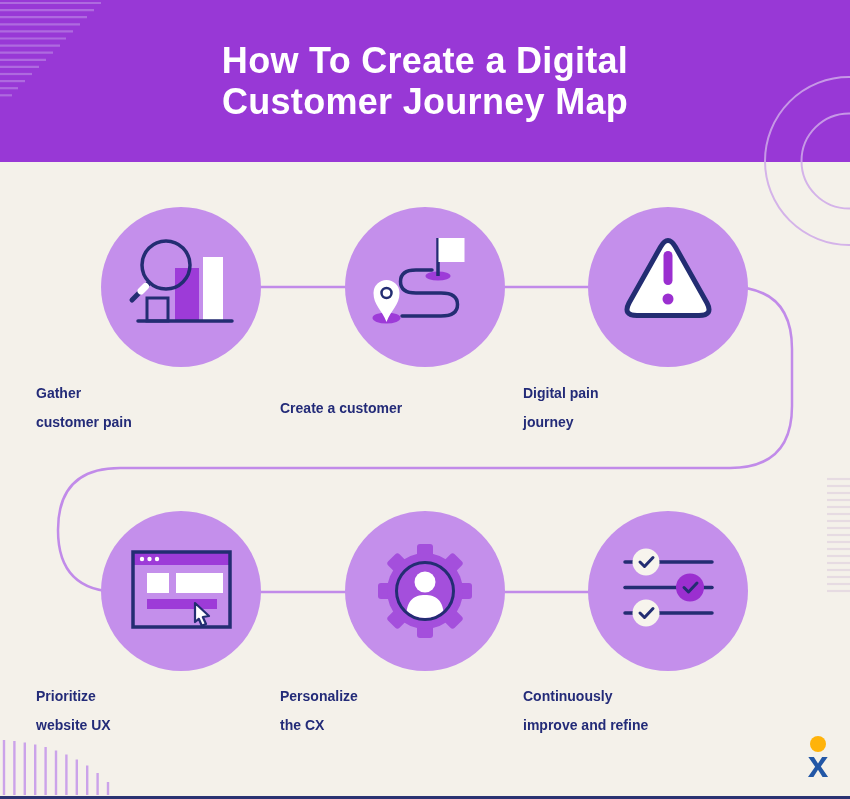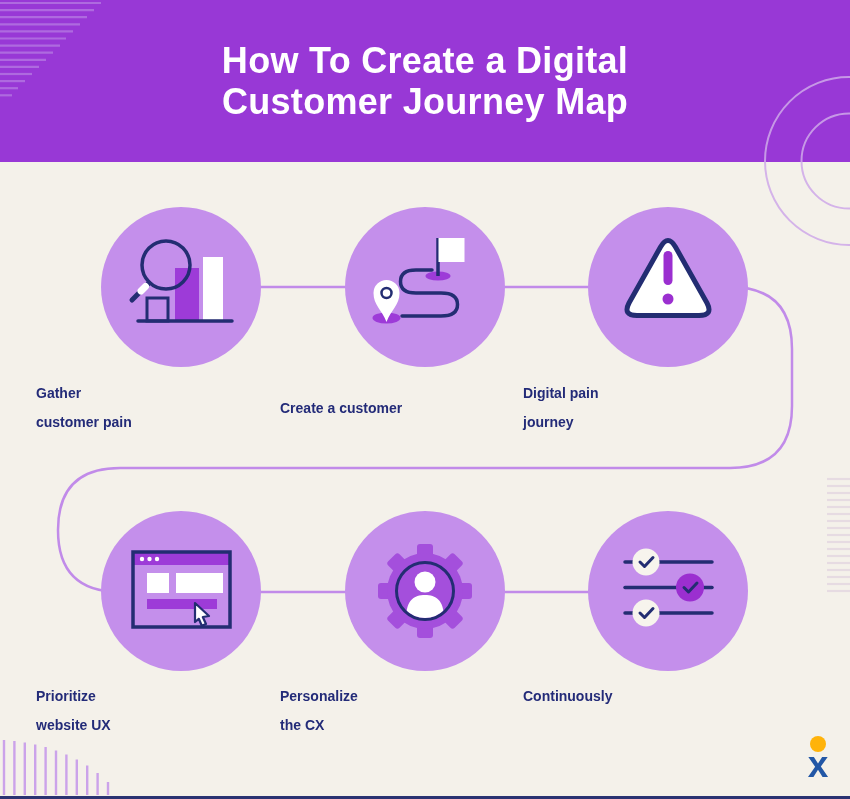--- a/index.html
+++ b/index.html
@@ -230,20 +230,21 @@
   <div class="step-label" style="left:280px;top:682px">
     <div>Personalize</div>
     <div>the CX</div>
   </div>
   <div class="step-label" style="left:36px;top:682px">
     <div>Prioritize</div>
     <div>website UX</div>
   </div>
   <div class="step-label" style="left:523px;top:682px">
     <div>Continuously</div>
+    <div>improve and refine</div>
   </div>
 
   <div class="logo">
     <div class="logo-dot"></div>
     <div class="logo-x">x</div>
   </div>
 
   <div class="footer-line"></div>
 </div>
 

